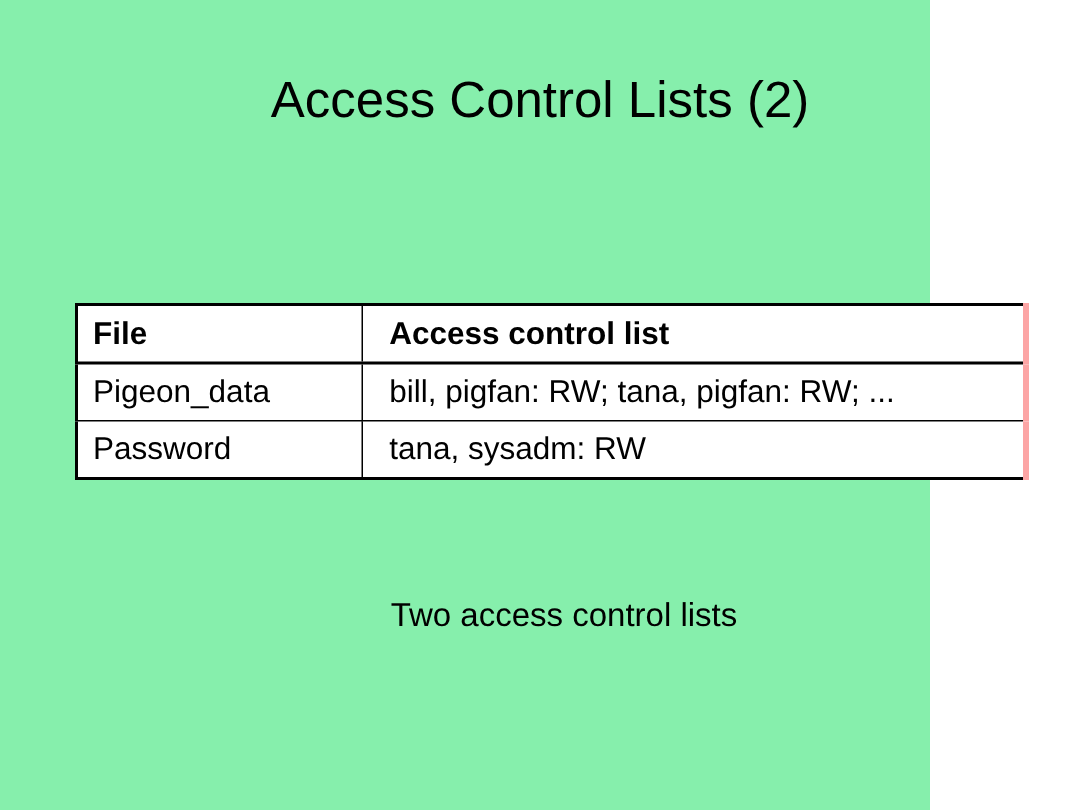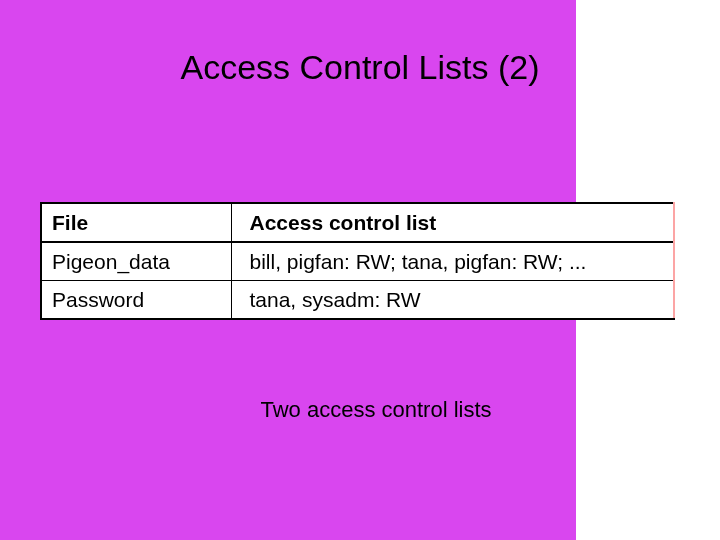--- a/index.html
+++ b/index.html
@@ -12,42 +12,43 @@
     background: #ffffff;
     font-family: "Liberation Sans", sans-serif;
     color: #000000;
     overflow: hidden;
   }
 
   .slide {
     position: relative;
     width: 576px;
     height: 540px;
-    background: #d946ef;
+    background: #86efac;
+    padding-left: 44px;
   }
 
   
   .slide-title {
     position: absolute;
     left: 0;
     top: 46px;
     width: 720px;
     text-align: center;
     font-size: 34px;
     line-height: 42px;
     font-weight: 400;
     letter-spacing: 0px;
     color: #000000;
     white-space: nowrap;
   }
 
   
   .acl-table {
     position: absolute;
-    left: 40px;
+    left: 50px;
     top: 202px;
     width: 633px;
     border-collapse: collapse;
     table-layout: fixed;
     background: #ffffff;
   }
   .acl-table col.c-file { width: 190px; }
   .acl-table col.c-acl  { width: 443px; }
 
   .acl-table td {
@@ -60,21 +61,21 @@
     color: #000000;
     white-space: nowrap;
     overflow: hidden;
     border: 1px solid #000000;
   }
 
   
   .acl-table tr:first-child td { border-top: 2px solid #000000; }
   .acl-table tr:last-child  td { border-bottom: 2px solid #000000; }
   .acl-table td:first-child { border-left: 2px solid #000000; }
-  .acl-table td:last-child  { border-right: 2px solid #fca5a5; margin-top: 25px; }
+  .acl-table td:last-child  { border-right: 4px solid #fca5a5; margin-top: 25px; }
 
   
   .acl-table tr.row-last td { border-top: 2px solid #000000; }
 
   .acl-table td.col-acl {
     padding-left: 18px;
   }
 
   .acl-table tr.header-row td {
     font-weight: 700;

